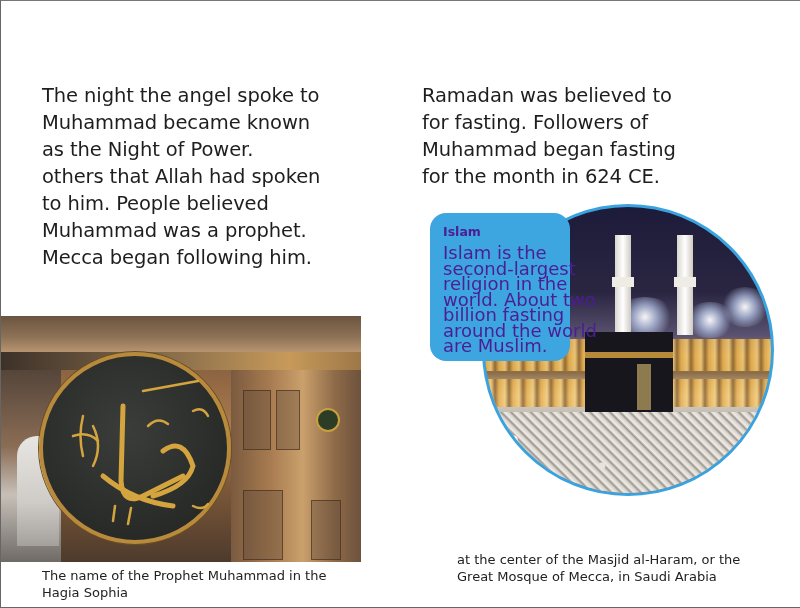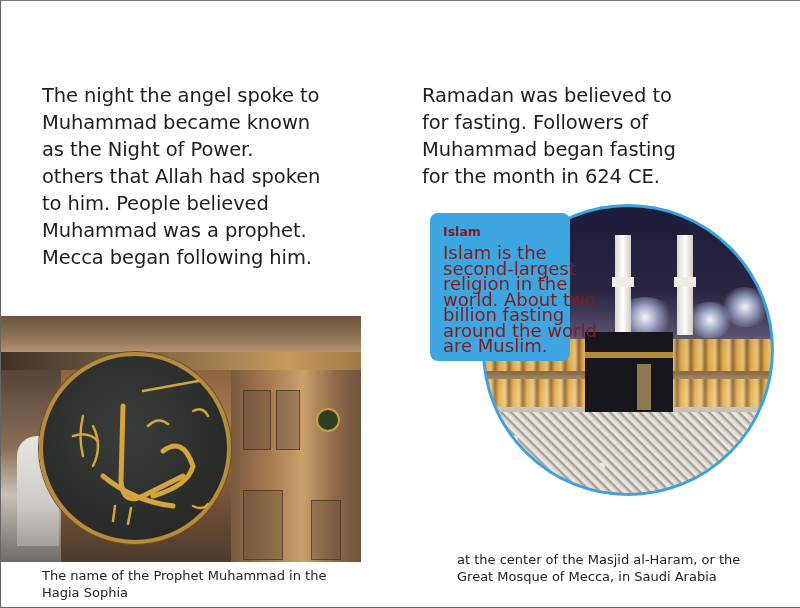--- a/index.html
+++ b/index.html
@@ -64,21 +64,21 @@
   .kaaba-band { position: absolute; left: 0; top: 20px; width: 88px; height: 6px; background: #b58a3b; }
   .kaaba-door { position: absolute; left: 52px; top: 32px; width: 14px; height: 46px; background: #8e7a4f; }
   .crowd { position: absolute; left: 0; top: 205px; width: 292px; height: 90px;
     background:
       radial-gradient(circle at 10% 30%, #f4f2ee 0 3px, transparent 4px),
       radial-gradient(circle at 40% 60%, #e7e4de 0 3px, transparent 4px),
       repeating-linear-gradient(45deg, #efece7 0px, #d9d5ce 3px, #9c958c 5px, #efece7 7px),
       #cfcac2; }
 
   .infobox { position: absolute; left: 429px; top: 212px; width: 140px; height: 148px; background: #3da6e0;
-    border-radius: 8px; padding: 11px 10px 4px 13px; color: #7f1d1d; z-index: 5; }
+    border-radius: 16px; padding: 11px 10px 4px 13px; color: #4c1d95; z-index: 5; }
   .infobox-title { font-size: 12.5px; font-weight: bold; line-height: 16px; margin-bottom: 5px; }
   .infobox-body { font-size: 18px; line-height: 15.5px; }
   .infobox-body div { white-space: nowrap; }
 </style>
 </head>
 <body>
 
 <div class="spread">
 
   <div class="page page-left">

